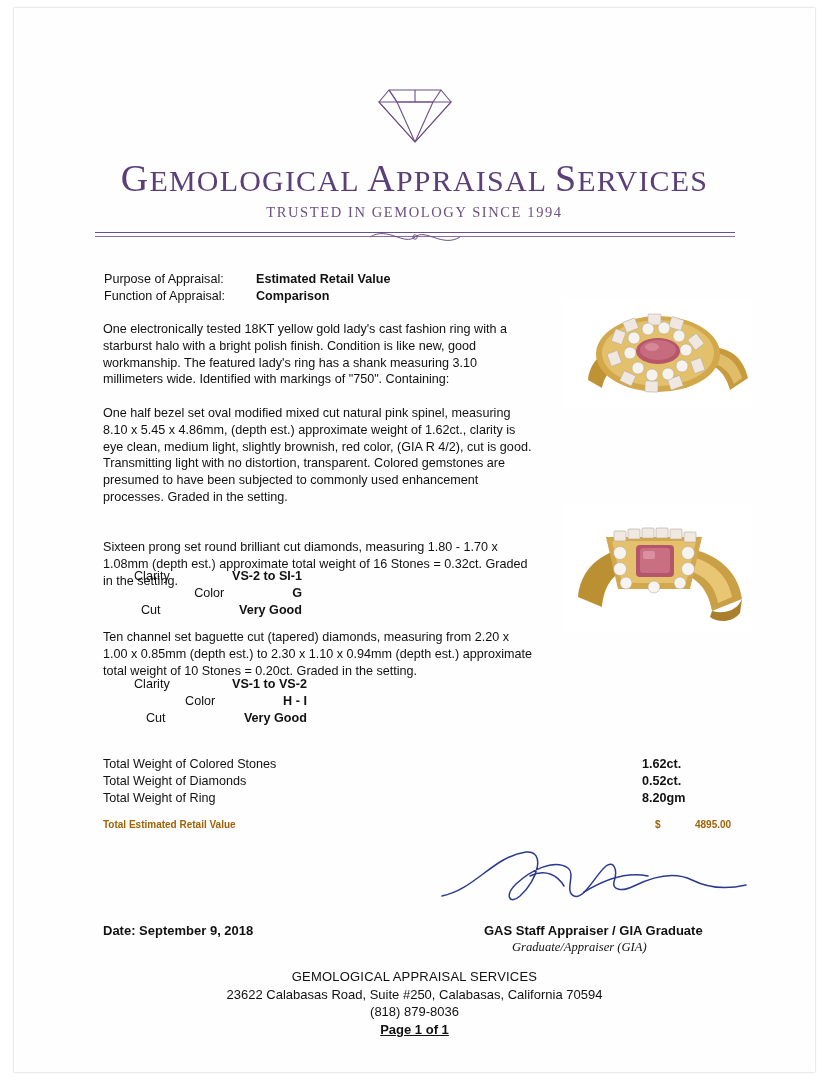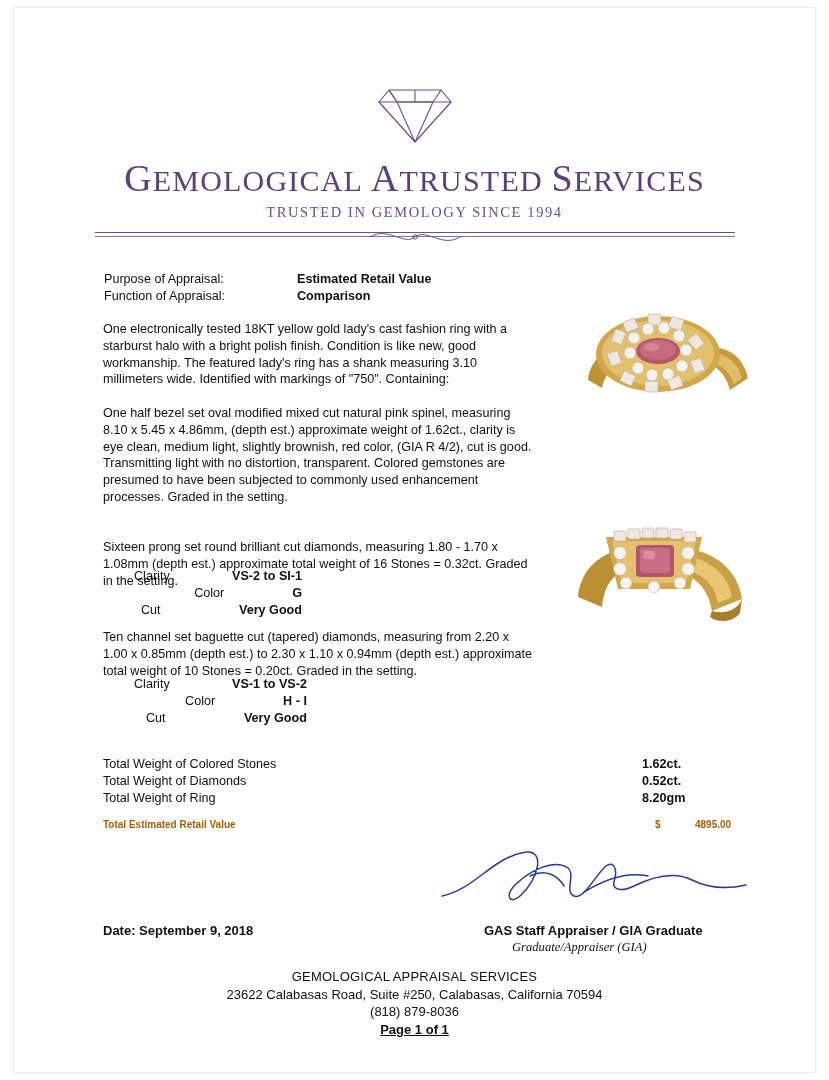--- a/index.html
+++ b/index.html
@@ -86,21 +86,20 @@
   .purpose-block {
     position: absolute;
     left: 90px;
     top: 263px;
     font-size: 12.6px;
     color: #111;
     line-height: 17px;
   }
   .purpose-row {
     display: flex;
-    gap: 41px;
   }
   .purpose-label {
     width: 152px;
   }
   .purpose-value {
     font-weight: bold;
   }
 
   .para {
     position: absolute;
@@ -251,21 +250,21 @@
           <line x1="78" y1="22" x2="60" y2="62"></line>
           <line x1="42" y1="22" x2="78" y2="22"></line>
           <line x1="60" y1="10" x2="60" y2="22"></line>
           <line x1="24" y1="22" x2="60" y2="62"></line>
           <line x1="96" y1="22" x2="60" y2="62"></line>
           <line x1="34" y1="10" x2="42" y2="22"></line>
         </g>
       </svg>
 
       <div class="company-name">
-        <span class="cap">G</span><span>EMOLOGICAL </span><span class="cap">A</span><span>TRUSTED </span><span class="cap">S</span><span>ERVICES</span>
+        <span class="cap">G</span><span>EMOLOGICAL </span><span class="cap">A</span><span>PPRAISAL </span><span class="cap">S</span><span>ERVICES</span>
       </div>
 
       <div class="tagline">TRUSTED IN GEMOLOGY SINCE 1994</div>
 
       <div class="rule-wrap">
         <div class="rule"></div>
         <div class="rule thin"></div>
         <svg class="flourish" width="110" height="18" viewBox="0 0 110 18">
           <g fill="none" stroke="#6b4f86" stroke-width="1">
             <path d="M10 9 C 28 -2, 44 18, 55 9 C 66 0, 82 20, 100 9"></path>

